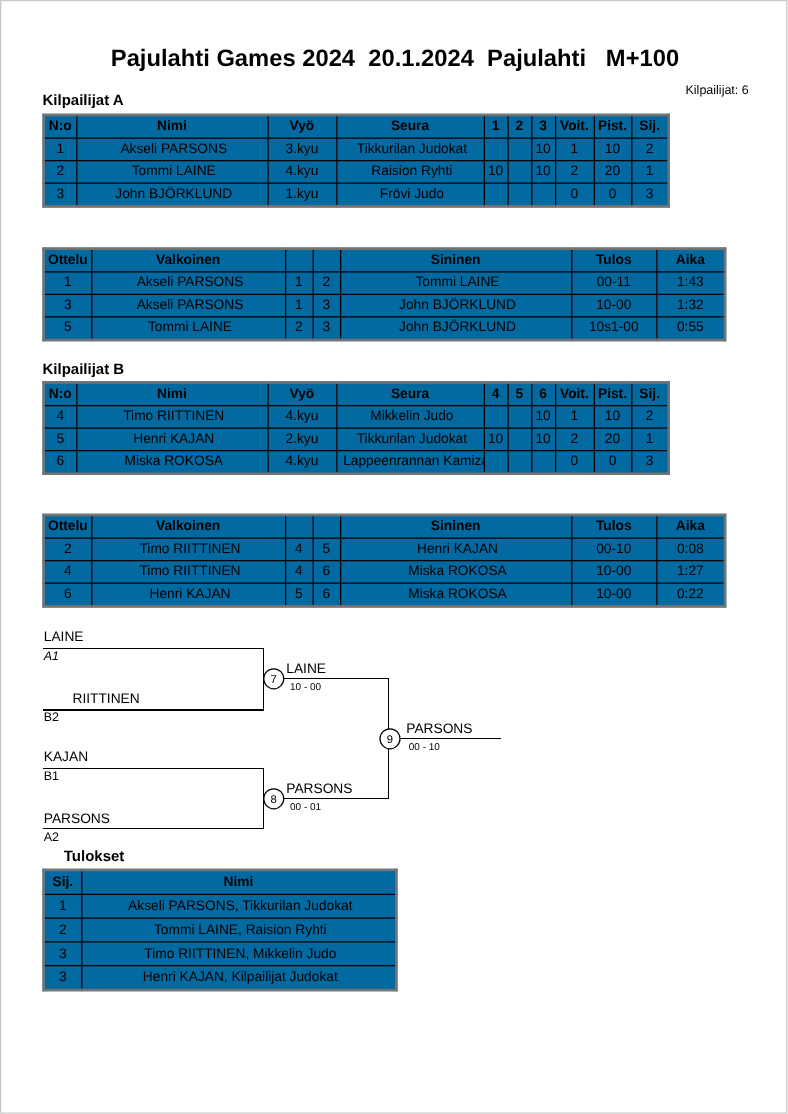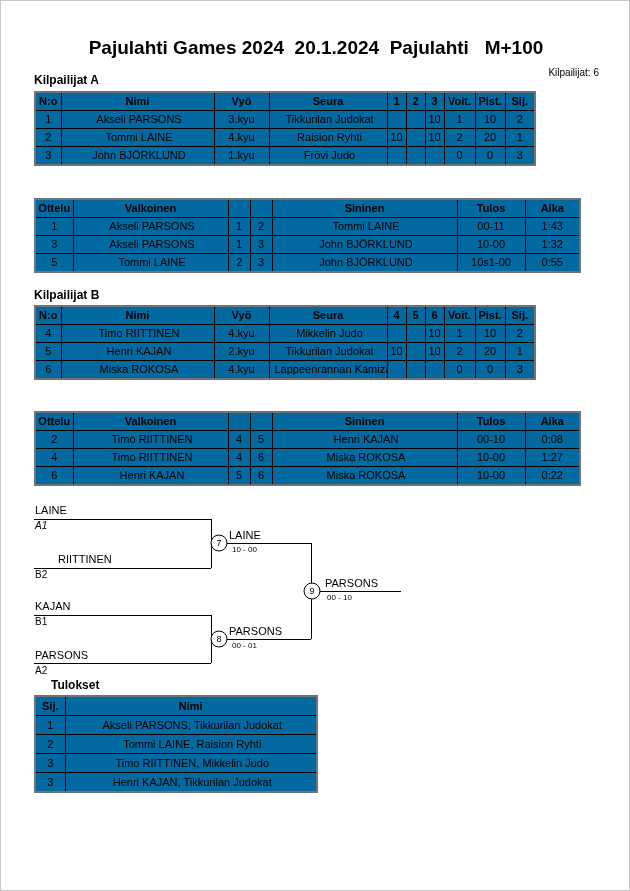--- a/index.html
+++ b/index.html
@@ -321,18 +321,18 @@
       <tr>
         <td class="c">2</td>
         <td class="l">Tommi LAINE, Raision Ryhti</td>
       </tr>
       <tr>
         <td class="c">3</td>
         <td class="l">Timo RIITTINEN, Mikkelin Judo</td>
       </tr>
       <tr>
         <td class="c">3</td>
-        <td class="l">Henri KAJAN, Tikkurilan Judokat</td>
+        <td class="l">Henri KAJAN, Kilpailijat Judokat</td>
       </tr>
     </tbody>
   </table>
 
 </div>
 
 </body></html>

